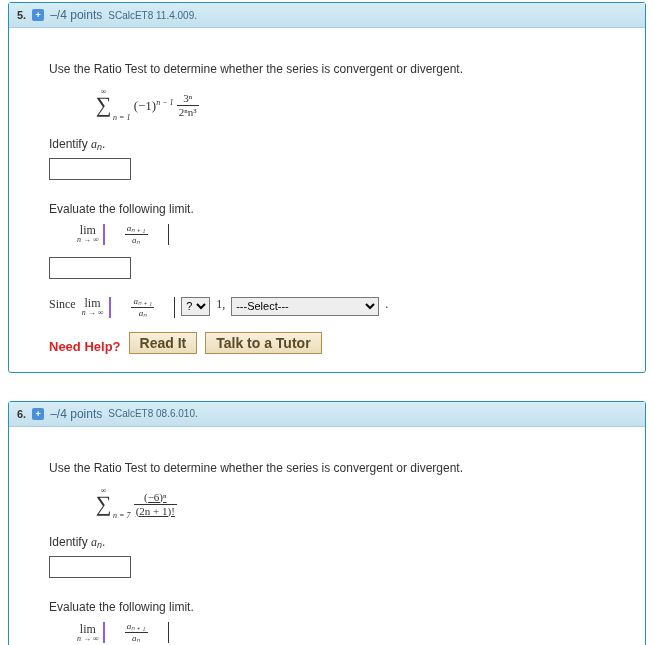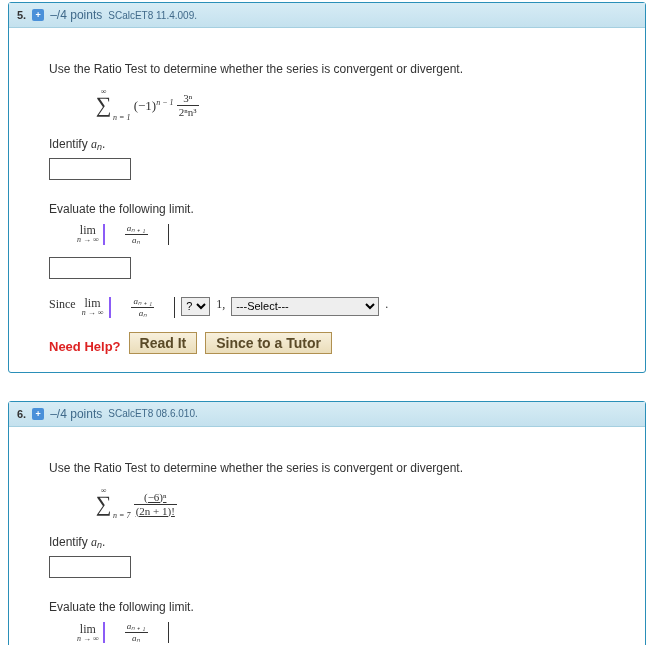--- a/index.html
+++ b/index.html
@@ -103,21 +103,21 @@
       <span> 1, </span>
       <select class="sel">
         <option>---Select---</option>
       </select>
       <span> .</span>
     </div>
 
     <div class="needhelp">
       <span class="nh">Need Help?</span>
       <button class="hbtn">Read It</button>
-      <button class="hbtn">Since to a Tutor</button>
+      <button class="hbtn">Talk to a Tutor</button>
     </div>
   </div>
 </div>
 
 <div class="question" style="margin-bottom:0;">
   <div class="qhead">
     <span class="qnum">6.</span>
     <span class="qicon">+</span>
     <span class="qpoints">–/4 points</span>
     <span class="qref">SCalcET8 08.6.010.</span>

